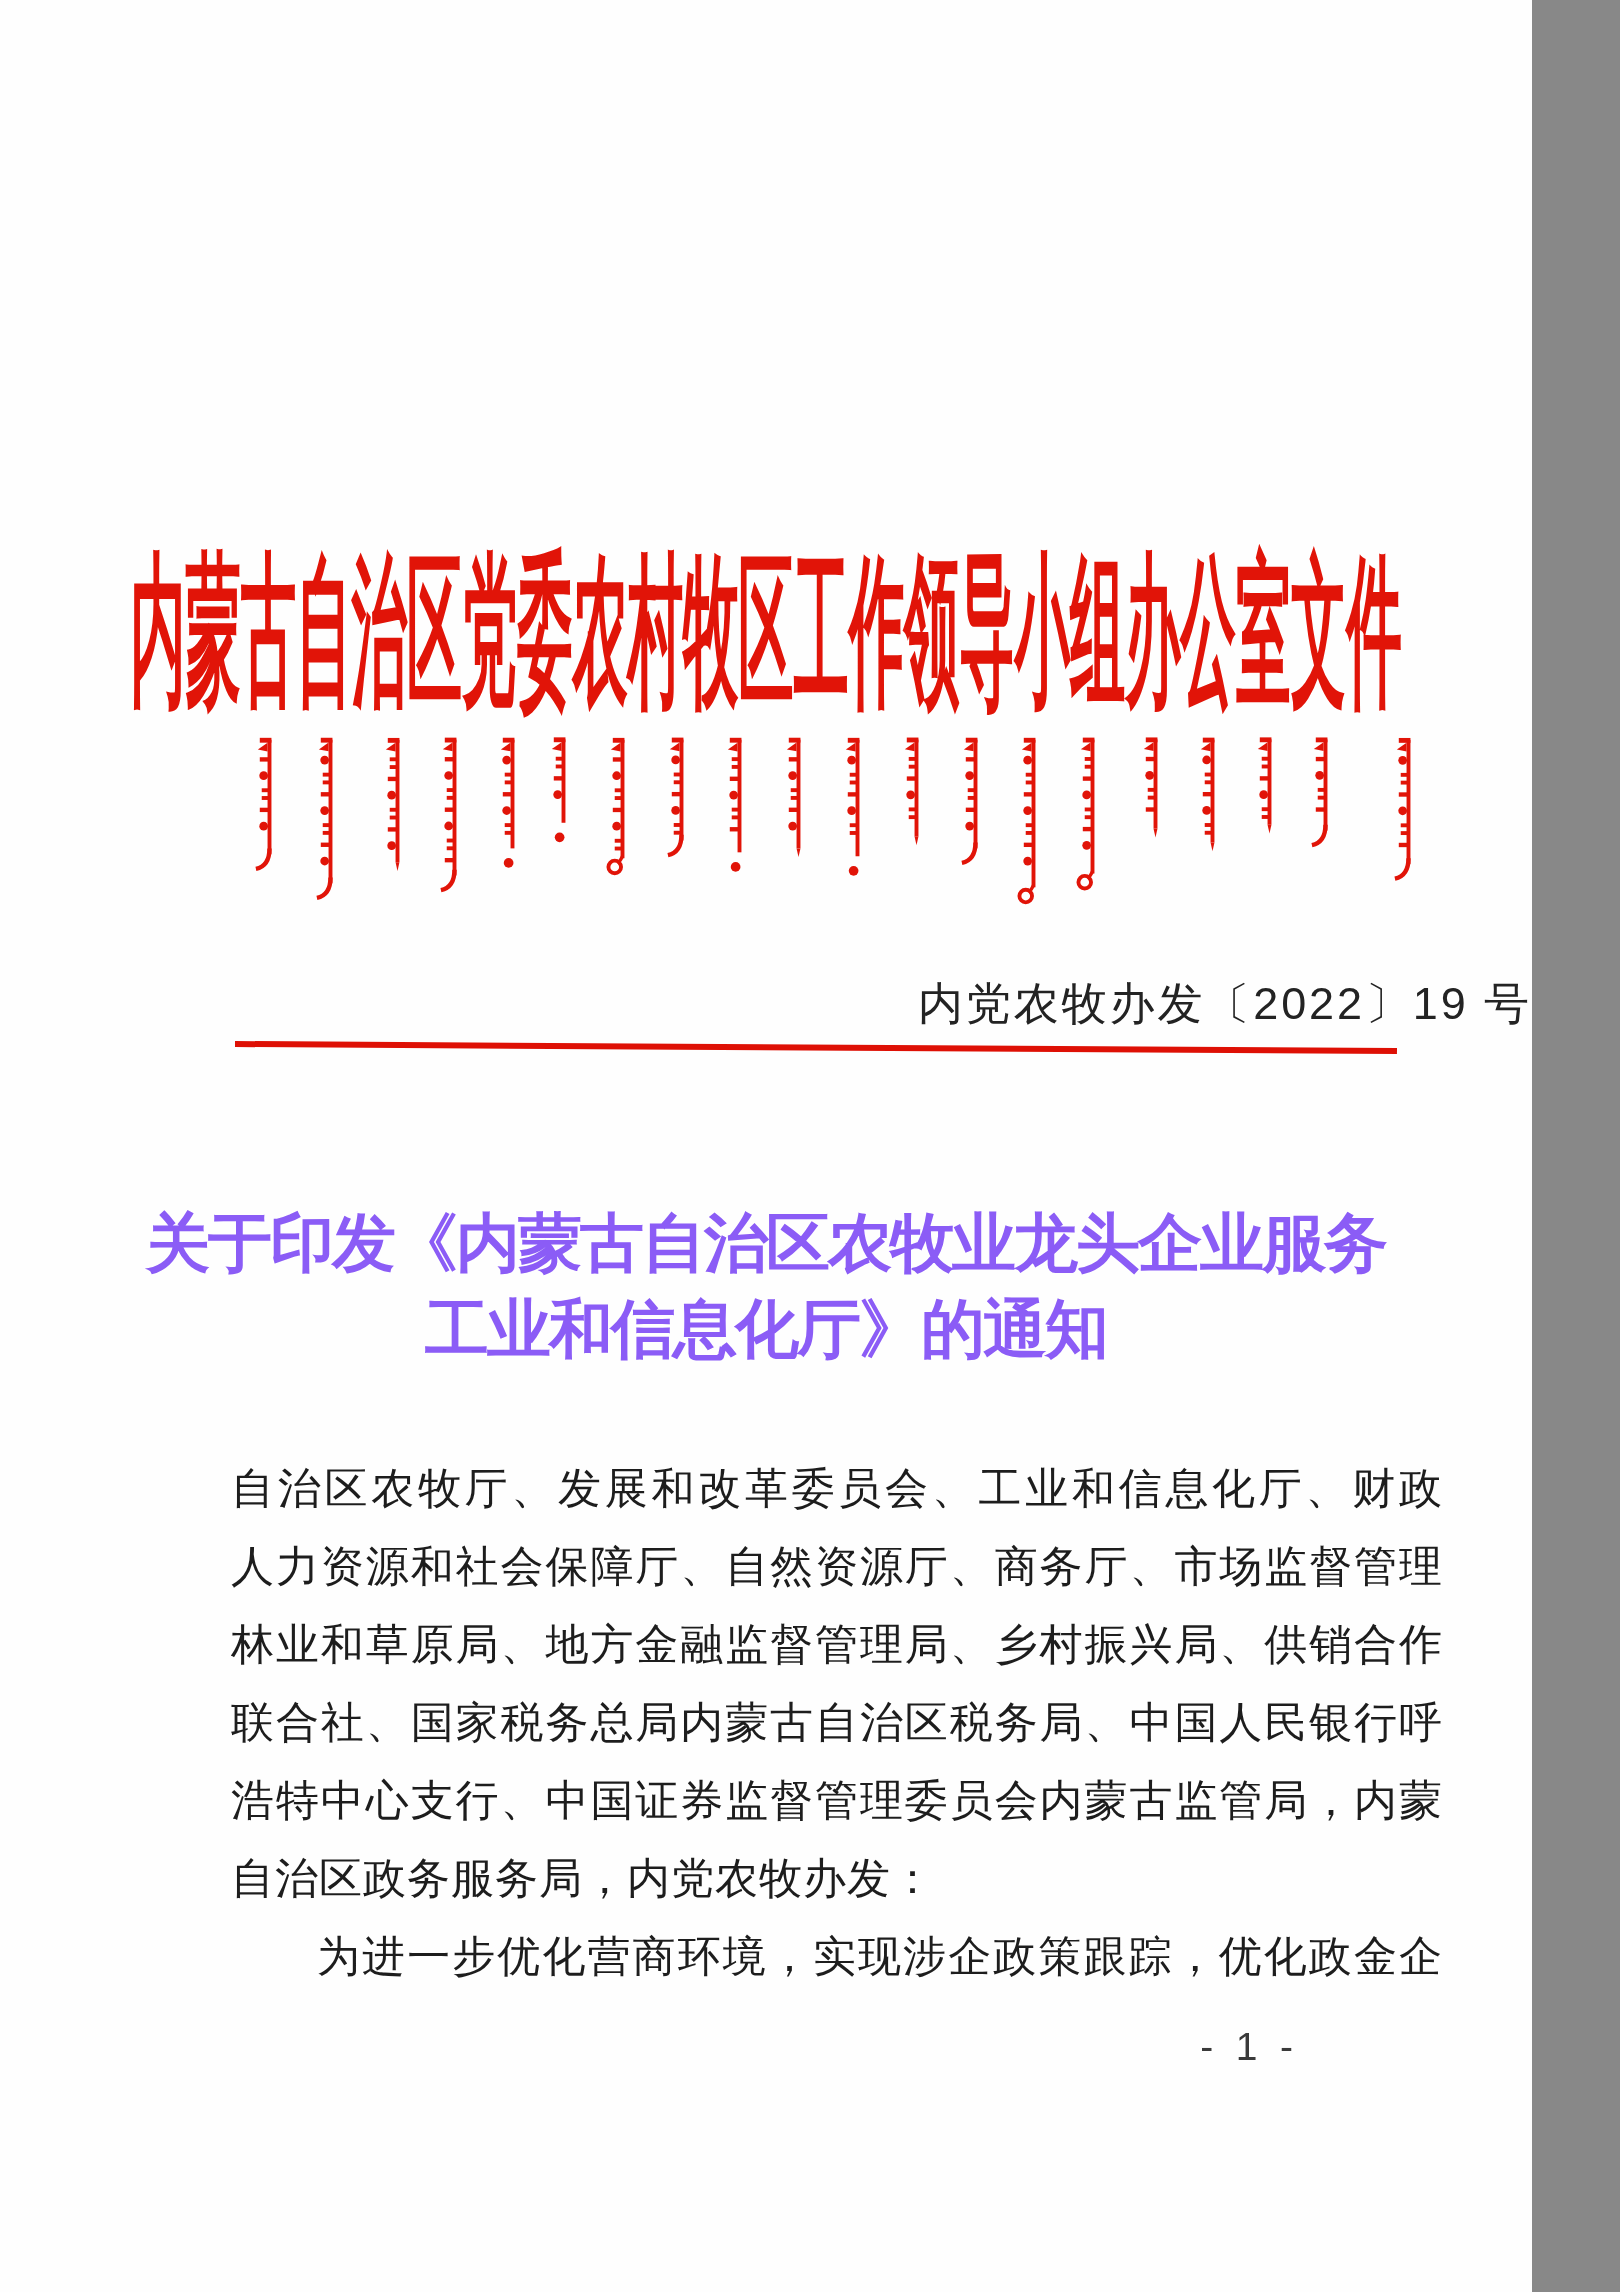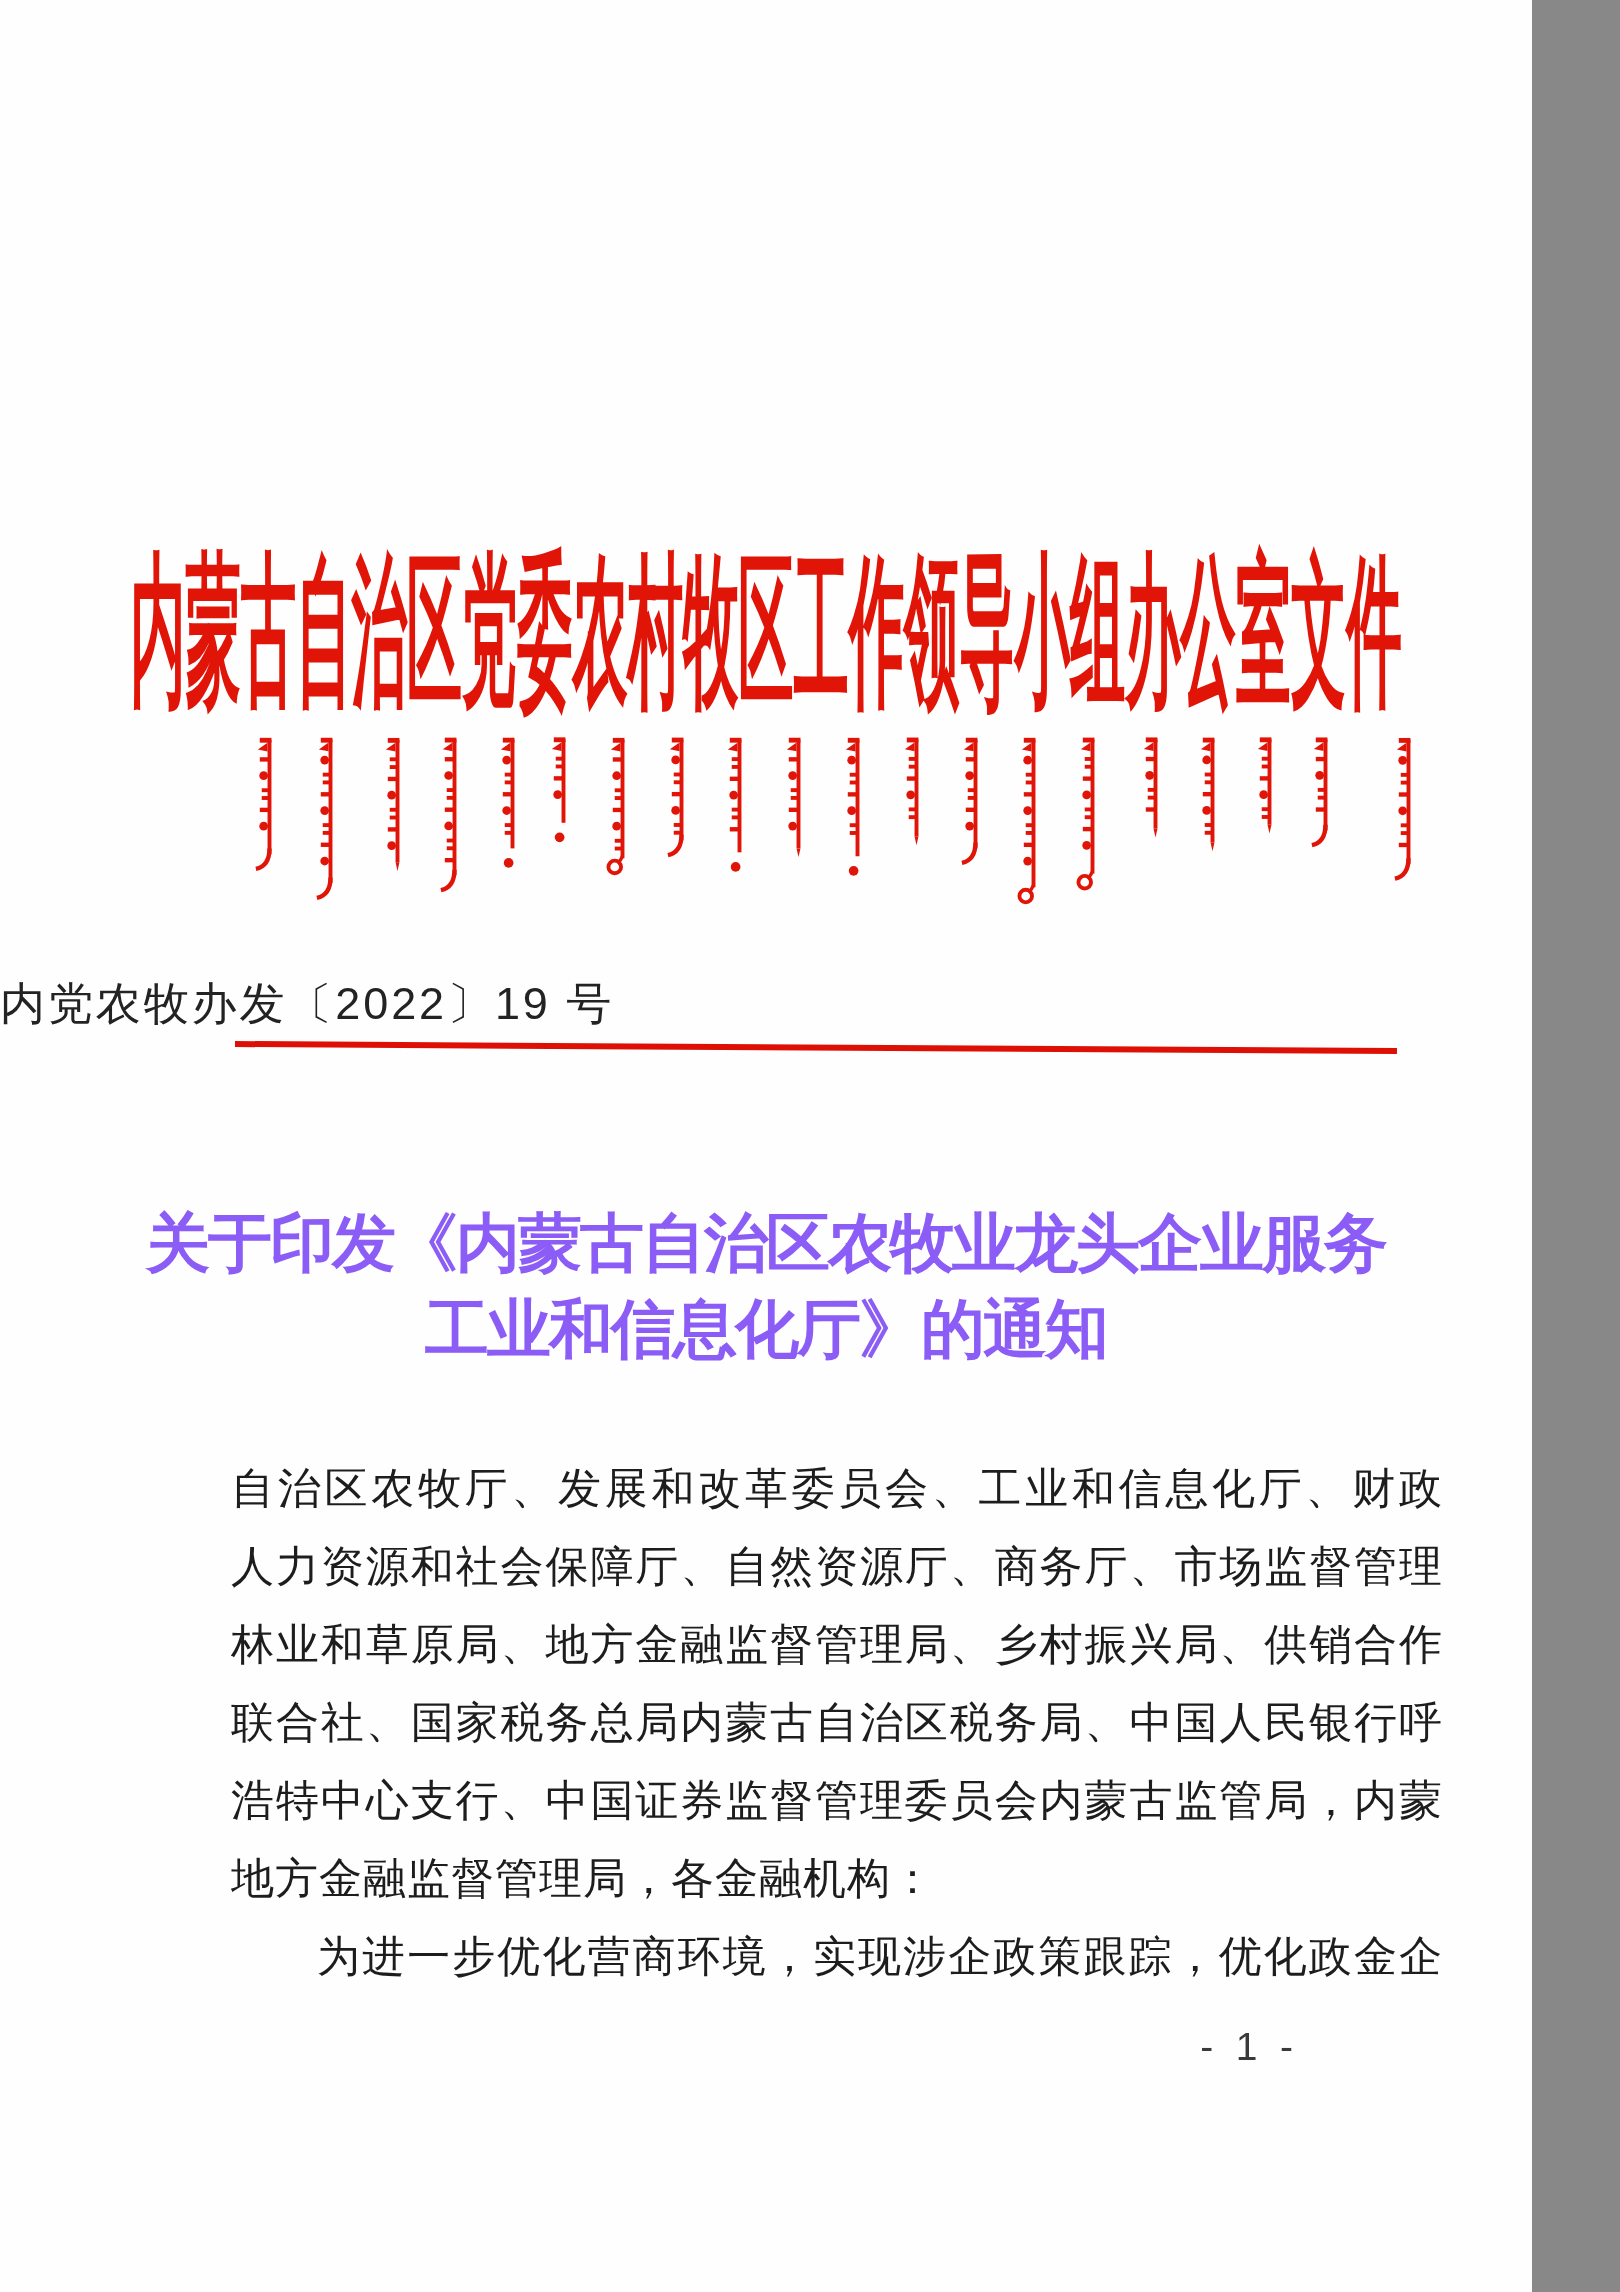--- a/index.html
+++ b/index.html
@@ -20,21 +20,21 @@
     letter-spacing:0px;
     transform:translateX(-50%) scaleX(0.335);
     transform-origin:center;
   }
   
   #mongolian-line{position:absolute;left:0;top:0;width:100%;height:0;}
   #mongolian-line svg{position:absolute;}
   
   #doc-number{
     position:absolute;top:978px;left:0;width:100%;
-    text-align:left;
+    text-align:right;
     font-size:45px;line-height:51px;
     color:#232323;
     letter-spacing:2.9px;
   }
   
   #red-divider{
     position:absolute;left:235px;top:1041px;
     width:1162px;height:5.9px;
     transform:rotate(0.35deg);
     transform-origin:left center;
@@ -354,20 +354,20 @@
     <div>关于印发《内蒙古自治区农牧业龙头企业服务</div>
     <div>工业和信息化厅》的通知</div>
   </div>
 
   <div id="body-block" style="color: rgb(29, 29, 29);">
       <div class="bline fill">自治区农牧厅、发展和改革委员会、工业和信息化厅、财政厅、</div>
       <div class="bline fill">人力资源和社会保障厅、自然资源厅、商务厅、市场监督管理局、</div>
       <div class="bline fill">林业和草原局、地方金融监督管理局、乡村振兴局、供销合作社</div>
       <div class="bline fill">联合社、国家税务总局内蒙古自治区税务局、中国人民银行呼和</div>
       <div class="bline fill">浩特中心支行、中国证券监督管理委员会内蒙古监管局，内蒙古</div>
-      <div class="bline">地方金融监督管理局，各金融机构：</div>
+      <div class="bline">自治区政务服务局，内党农牧办发：</div>
       <div class="bline fill indent">为进一步优化营商环境，实现涉企政策跟踪，优化政金企互</div>
     </div>
 
   <div id="page-number">- 1 -</div>
 
 </div>
 
 
 </body></html>

